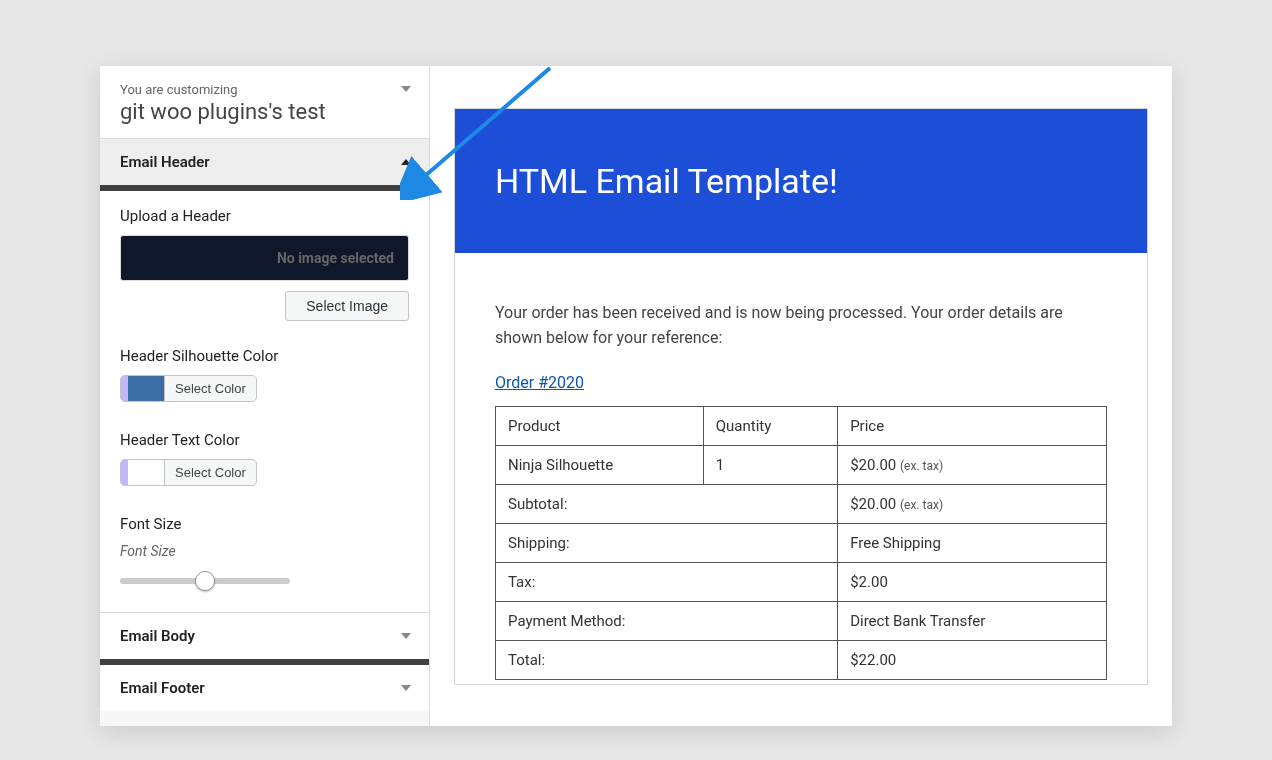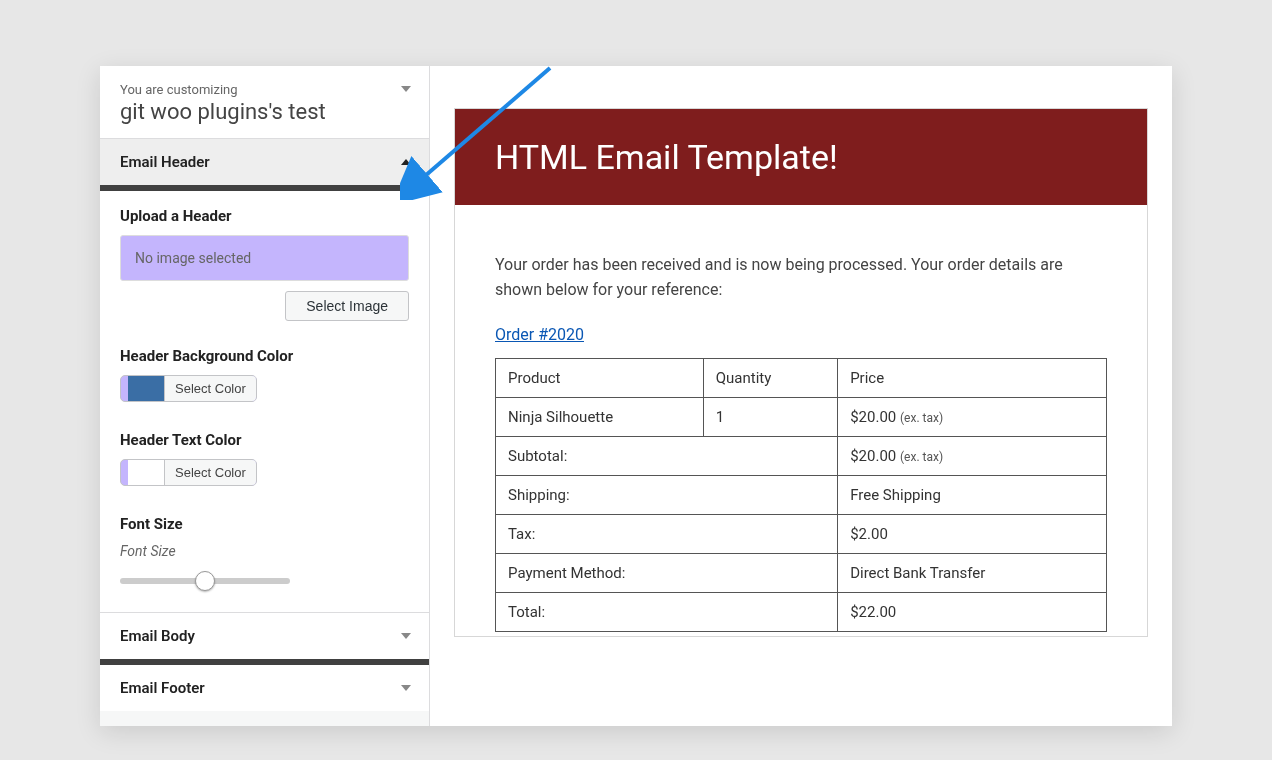--- a/index.html
+++ b/index.html
@@ -53,29 +53,30 @@
     color: #222;
     cursor: pointer;
   }
   .section-row.active { background: #eee; }
   .section-row .caret { top: 20px; right: 18px; }
   .section-body {
     background: #fff;
     border-bottom: 1px solid #dcdcde;
     padding: 16px 20px 24px;
   }
-  .field-label { font-size: 15px; font-weight: 700; color: #222; margin-bottom: 10px; }
+  .field-label { font-size: 15px; font-weight: 400; color: #222; margin-bottom: 10px; }
   .img-placeholder {
     border: 1px solid #ddd;
     border-radius: 3px;
     padding: 14px;
-    text-align: left;
+    text-align: right;
     color: #666;
     font-size: 14px;
-    background: #c4b5fd;
+    background: #0f172a;
+    font-weight: bold;
   }
   .btn {
     border: 1px solid #c3c4c7;
     background: #f6f7f7;
     color: #2c3338;
     border-radius: 3px;
     padding: 6px 20px;
     font-size: 14px;
     cursor: pointer;
   }
@@ -110,23 +111,23 @@
   .preview {
     flex: 1;
     background: #fff;
     padding: 42px 24px 0 24px;
     overflow: hidden;
   }
   .email {
     border: 1px solid #d7d7d7;
   }
   .email-head {
-    background: #7f1d1d;
+    background: #1d4ed8;
     color: #fff;
-    padding: 28px 40px;
+    padding: 52px 40px;
     font-size: 34px;
     font-weight: 400;
   }
   .email-body {
     background: #fff;
     padding: 48px 40px 4px;
     font-size: 16px;
     color: #444;
   }
   .intro { line-height: 1.55; }
@@ -166,21 +167,21 @@
     </div>
 
     <div class="section-body">
       <div class="field-label">Upload a Header</div>
       <div class="img-placeholder">No image selected</div>
       <div class="row-right">
         <button class="btn">Select Image</button>
       </div>
 
       <div class="block">
-        <div class="field-label">Header Background Color</div>
+        <div class="field-label">Header Silhouette Color</div>
         <div class="color-row">
           <div class="swatch blue"></div>
           <button class="swatch-btn">Select Color</button>
         </div>
       </div>
 
       <div class="block">
         <div class="field-label">Header Text Color</div>
         <div class="color-row">
           <div class="swatch"></div>

